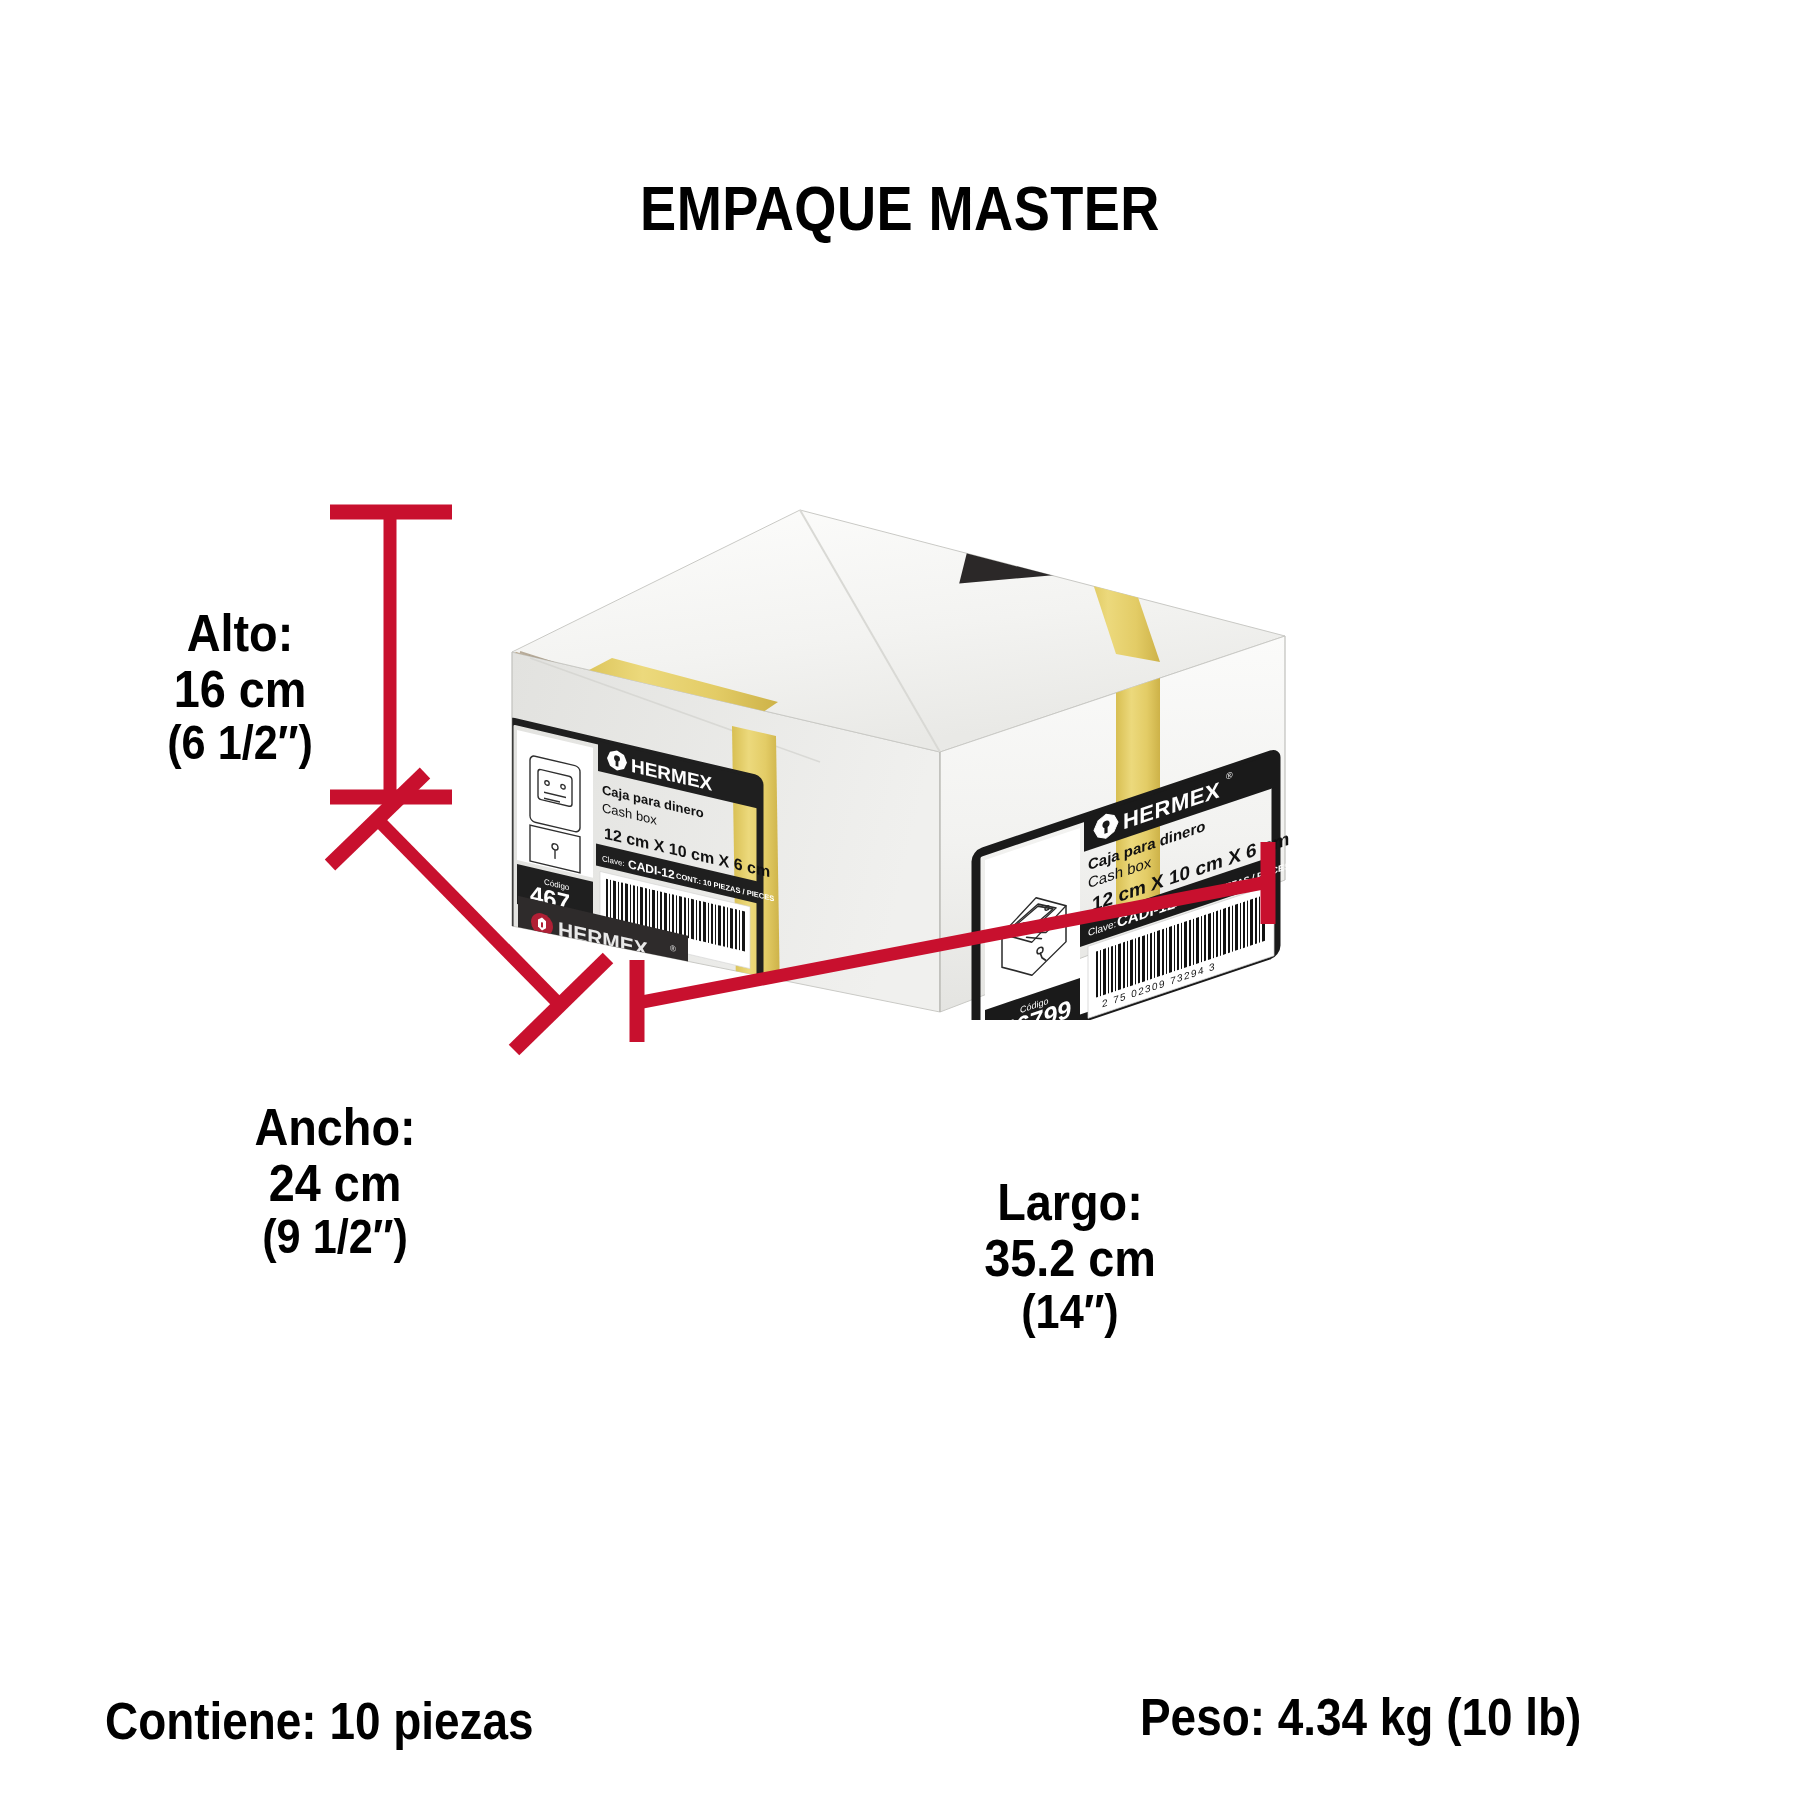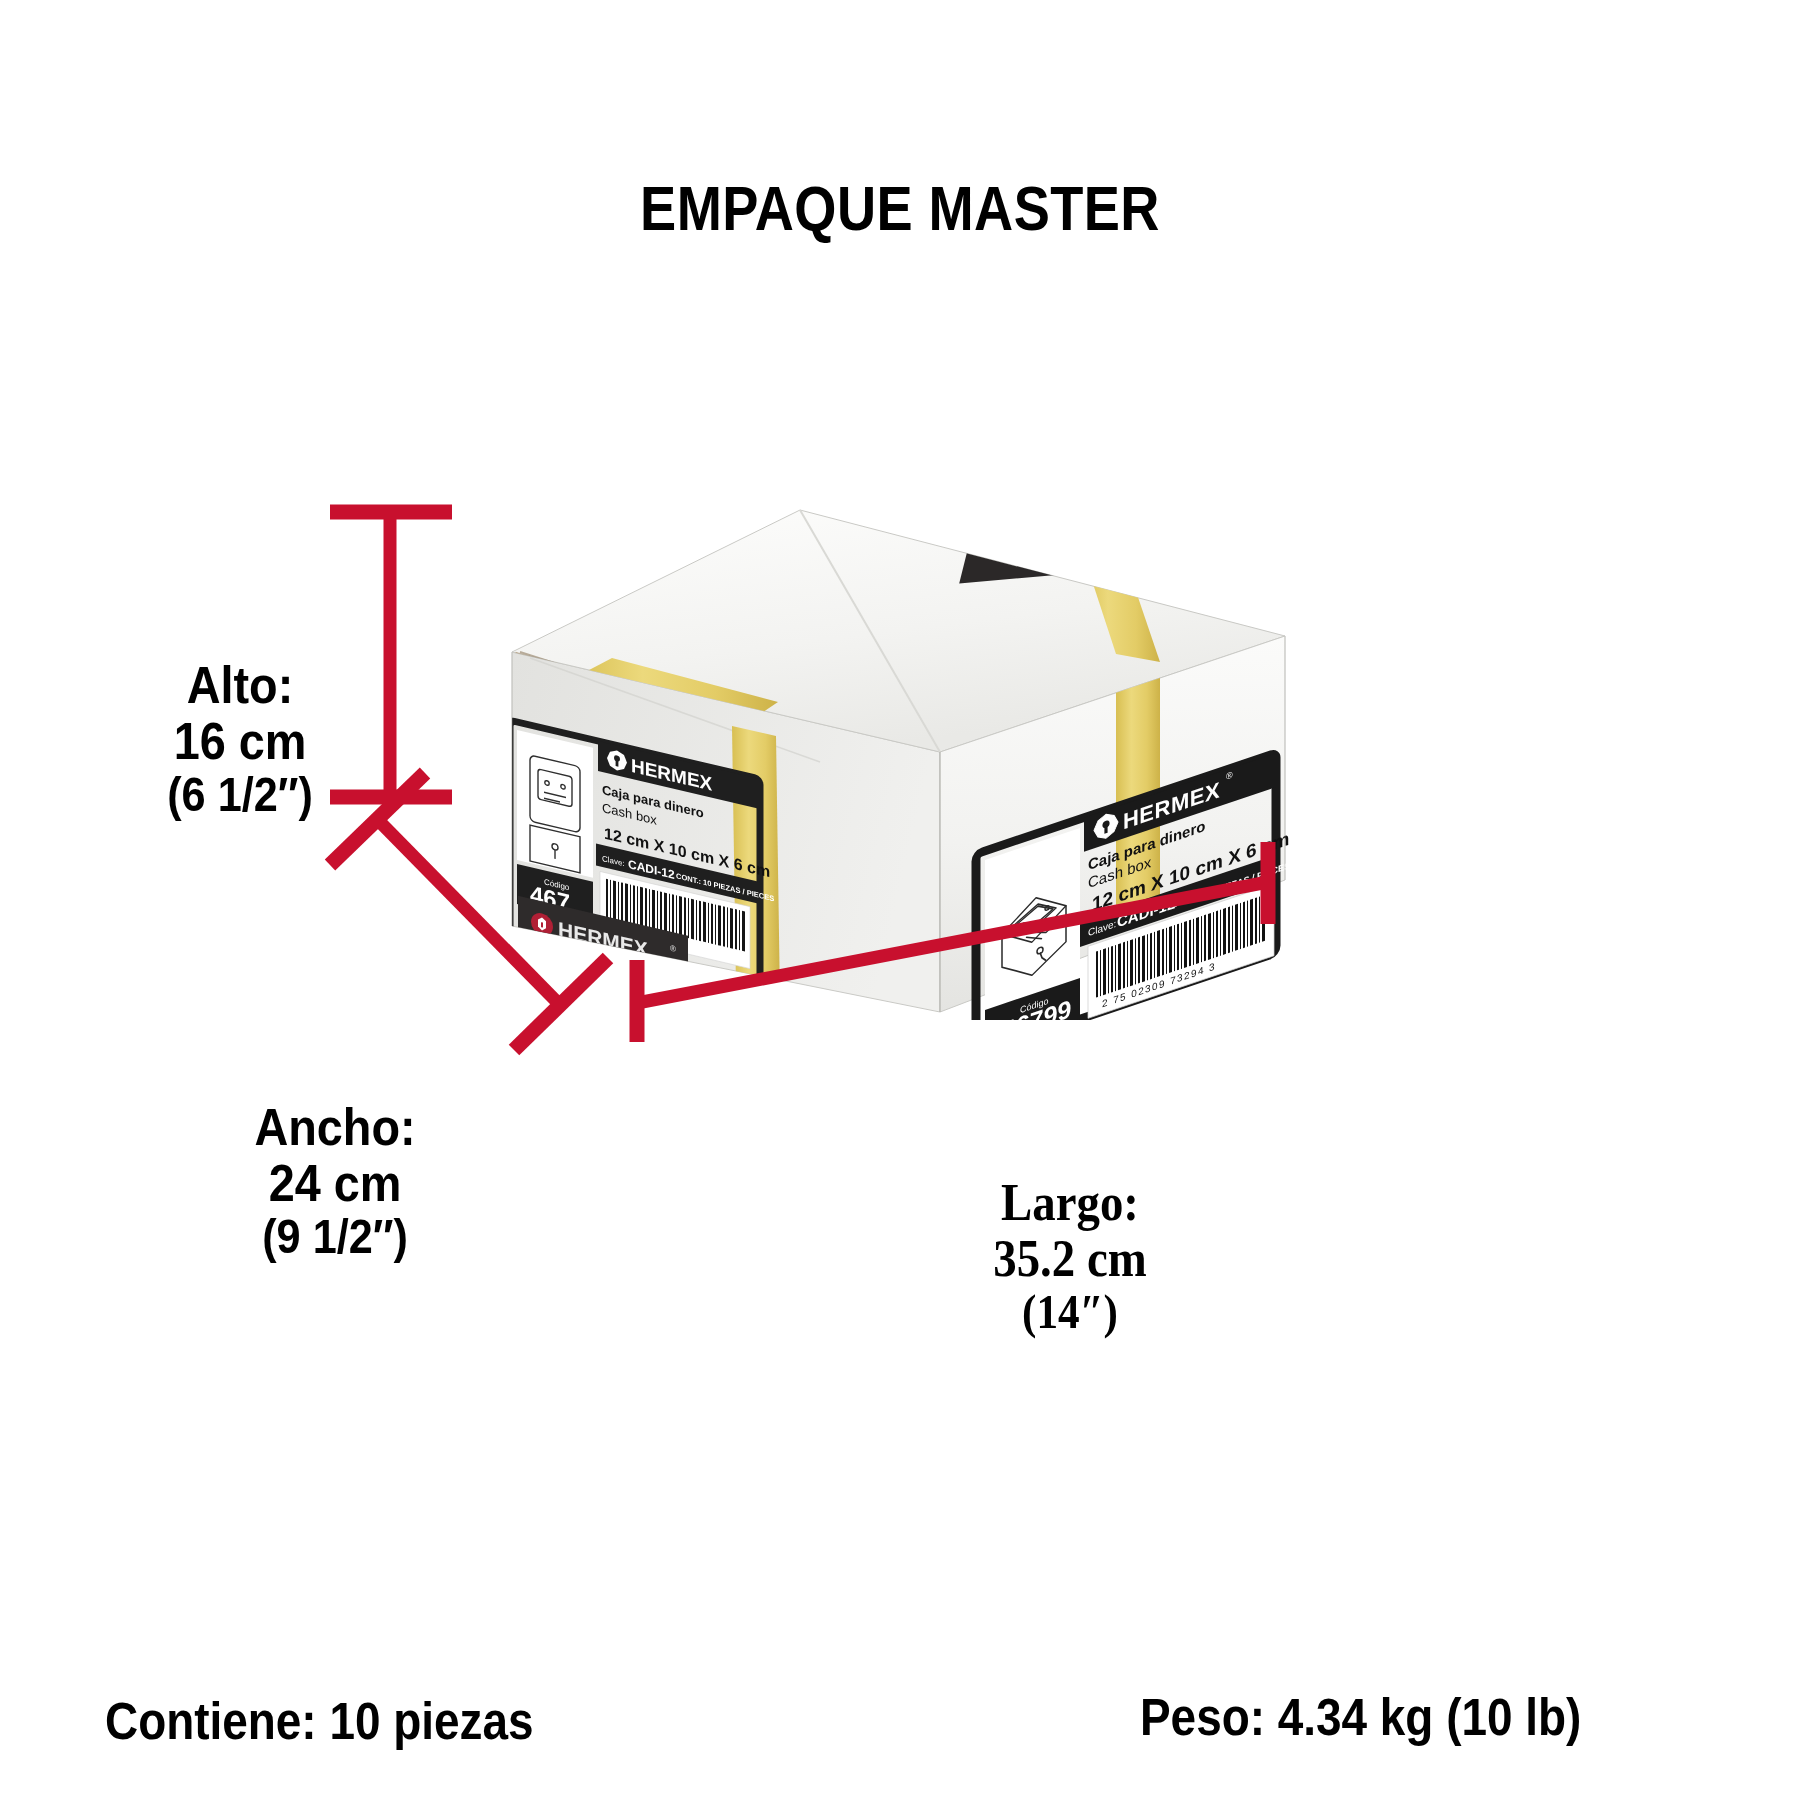--- a/index.html
+++ b/index.html
@@ -27,23 +27,23 @@
     transform-origin:center top;
     white-space:nowrap;
   }
 
   
   .dim-block{position:absolute;text-align:center;color:#000;line-height:1.07;}
   .dim-block .lab{font-size:52px;font-weight:bold;transform:scaleX(0.9);transform-origin:center;display:block;white-space:nowrap;}
   .dim-block .val{font-size:52px;font-weight:bold;transform:scaleX(0.9);transform-origin:center;display:block;white-space:nowrap;}
   .dim-block .imp{font-size:48px;font-weight:bold;transform:scaleX(0.9);transform-origin:center;display:block;white-space:nowrap;}
 
-  #dim-alto{left:60px;top:638px;width:360px;}
+  #dim-alto{left:60px;top:586px;width:360px;}
   #dim-ancho{left:155px;top:1080px;width:360px;}
-  #dim-largo{left:860px;top:1155px;width:420px;font-family:Liberation Serif, serif;}
+  #dim-largo{left:860px;top:1155px;width:420px;}
 
   
   .foot{position:absolute;color:#000;font-size:51px;font-weight:bold;white-space:nowrap;transform:scaleX(0.9);transform-origin:left center;}
   #foot-contiene{left:105px;top:1672px;}
   #foot-peso{left:1140px;top:1668px;transform-origin:left center;}
 
   
   #callouts{position:absolute;left:0;top:0;width:1800px;height:1800px;}
 
   

